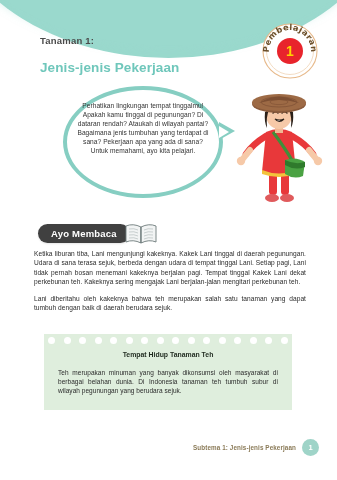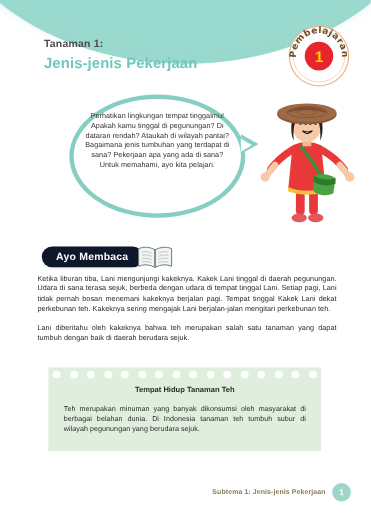--- a/index.html
+++ b/index.html
@@ -29,21 +29,21 @@
   }
 
   
   .header{position:absolute;left:40px;top:34px;z-index:6;}
   .subtema-kicker{
     font-size:9.5px;color:#4a4a4a;letter-spacing:.2px;
     font-weight:600;line-height:13px;
   }
   .subtema-title{
     font-size:13.5px;color:#6fc7bb;font-weight:700;
-    letter-spacing:.1px;line-height:18px;margin-top:2px;
+    letter-spacing:.1px;line-height:18px;margin-top:12px;
   }
 
   
   .badge{
     position:absolute;right:18px;top:22px;
     width:58px;height:58px;z-index:8;
   }
   .badge svg{display:block;}
   .badge-num{
     position:absolute;left:50%;top:50%;
@@ -82,21 +82,21 @@
     text-align:center;font-size:6.6px;line-height:9.1px;
     color:#333;letter-spacing:.05px;
   }
 
   
   .girl{position:absolute;right:12px;top:88px;width:92px;height:118px;z-index:6;}
 
   
   .ayo-wrap{position:absolute;left:38px;top:221px;z-index:6;display:flex;align-items:center;}
   .ayo-pill{
-    background:#0f172a;color:#fff;
+    background:#404040;color:#fff;
     border-radius:11px;
     padding:3.5px 13px 4.5px 13px;
     font-size:9.5px;font-weight:700;letter-spacing:.2px;
     line-height:11px;
     box-shadow:0 1px 2px rgba(0,0,0,.10);
   }
   .book-icon{margin-left:-6px;margin-top:1px;}
 
   
   .body-col{position:absolute;left:34px;top:249px;width:272px;z-index:4;}

